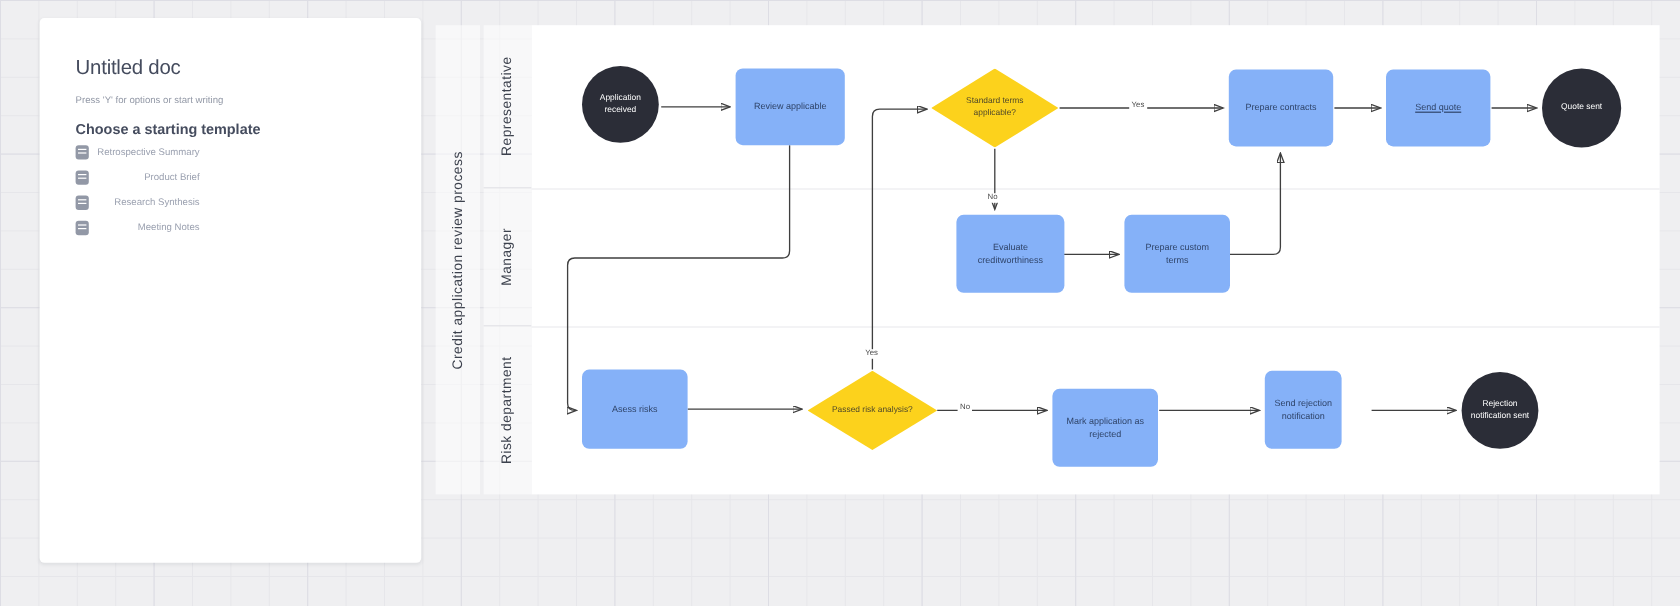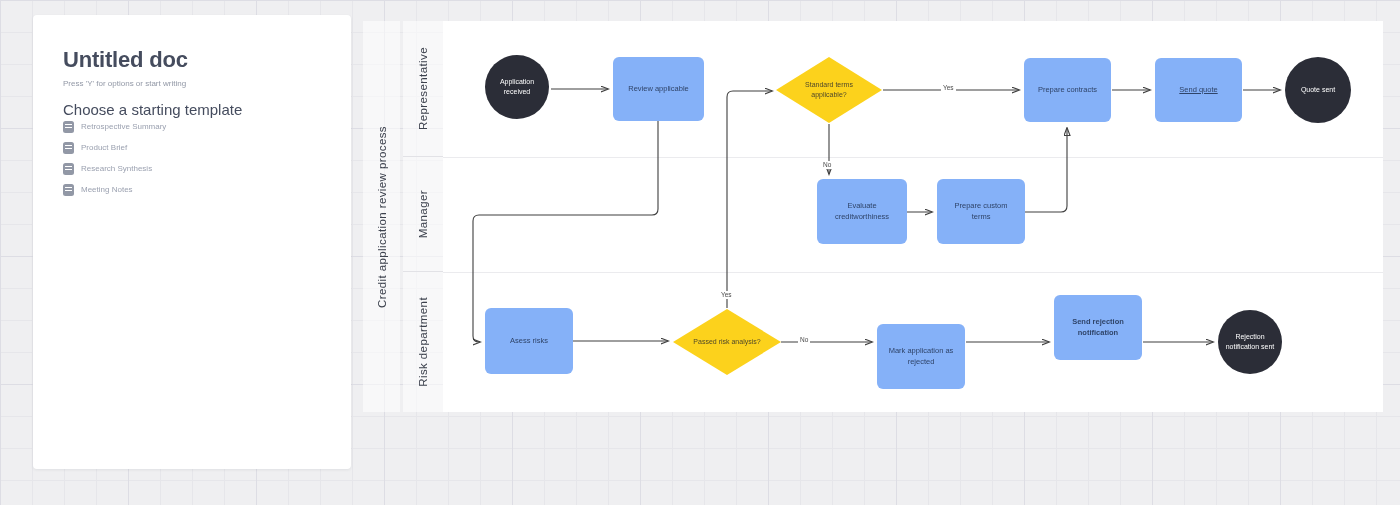--- a/index.html
+++ b/index.html
@@ -12,25 +12,25 @@
       linear-gradient(90deg,#dddde4 1px, transparent 1px),
       linear-gradient(#e6e6ea 1px, transparent 1px),
       linear-gradient(90deg,#e6e6ea 1px, transparent 1px);
     background-size:128px 128px,128px 128px,32px 32px,32px 32px;
   }
   
   .doc-card{
     position:absolute;left:33px;top:15px;width:318px;height:454px;
     background:#ffffff;border-radius:4px;box-shadow:0 1px 3px rgba(40,45,60,.08);
   }
-  .doc-title{position:absolute;left:30px;top:32px;font-size:22px;font-weight:bold;color:#454c5e;letter-spacing:-.2px;}
+  .doc-title{position:absolute;left:30px;top:32px;font-size:17px;font-weight:normal;color:#454c5e;letter-spacing:-.2px;}
   .doc-hint{position:absolute;left:30px;top:64px;font-size:8px;color:#9298a6;text-align:right;}
-  .doc-tpl-heading{position:absolute;left:30px;top:86px;font-size:15px;font-weight:normal;color:#454c5e;}
+  .doc-tpl-heading{position:absolute;left:30px;top:86px;font-size:12px;font-weight:bold;color:#454c5e;}
   .tpl-list{position:absolute;left:30px;top:101px;}
-  .tpl-item{display:flex;align-items:center;height:21px;cursor:pointer;}
+  .tpl-item{display:flex;align-items:center;height:21px;cursor:pointer;justify-content:space-between;}
   .tpl-icon{width:11px;height:12px;background:#9298a6;border-radius:2.5px;margin-right:7px;position:relative;flex:0 0 auto;}
   .tpl-icon::before{content:"";position:absolute;left:2px;right:2px;top:3px;height:1px;background:#fff;box-shadow:0 3px 0 #fff;}
   .tpl-label{font-size:8px;color:#9ba1b0;}
   
   .sw-titlecol{position:absolute;left:363px;top:21px;width:37px;height:391px;background:rgba(255,255,255,.55);display:flex;align-items:center;justify-content:center;}
   .sw-labelcol{position:absolute;left:403px;top:21px;width:40px;height:391px;background:rgba(255,255,255,.55);}
   .sw-lane-label{position:absolute;left:0;width:40px;display:flex;align-items:center;justify-content:center;border-bottom:1px solid #e2e2e6;}
   .sw-lane-label:last-child{border-bottom:none;}
   .sw-content{position:absolute;left:443px;top:21px;width:940px;height:391px;background:#ffffff;}
   .sw-divider{position:absolute;left:0;width:940px;height:1px;background:#ebebee;}
@@ -129,33 +129,33 @@
 </div>
 <div class="node node-rect" style="left:1024px;top:58px;width:87px;height:64px;align-items:center;">
   <span>Prepare contracts</span>
 </div>
 <div class="node node-rect" style="left:1155px;top:58px;width:87px;height:64px;text-decoration:underline;">
   <span>Send quote</span>
 </div>
 <div class="node node-circle" style="left:1285px;top:57px;width:66px;height:66px;">
   <span>Quote sent</span>
 </div>
-<div class="node node-rect" style="left:817px;top:179px;width:90px;height:65px;">
+<div class="node node-rect" style="left:797px;top:179px;width:90px;height:65px;">
   <span>Evaluate creditworthiness</span>
 </div>
 <div class="node node-rect" style="left:937px;top:179px;width:88px;height:65px;">
   <span>Prepare custom terms</span>
 </div>
 <div class="node node-rect" style="left:485px;top:308px;width:88px;height:66px;">
   <span>Asess risks</span>
 </div>
 <div class="node node-diamond" style="left:673px;top:309px;width:108px;height:66px;">
   <span>Passed risk analysis?</span>
 </div>
 <div class="node node-rect" style="left:877px;top:324px;width:88px;height:65px;text-align:center;">
   <span>Mark application as rejected</span>
 </div>
-<div class="node node-rect" style="left:1054px;top:295px;width:88px;height:65px;font-weight:bold;">
+<div class="node node-rect" style="left:1054px;top:309px;width:64px;height:65px;">
   <span>Send rejection notification</span>
 </div>
 <div class="node node-circle" style="left:1218px;top:310px;width:64px;height:64px;">
   <span>Rejection notification sent</span>
 </div>
 
 </body></html>

